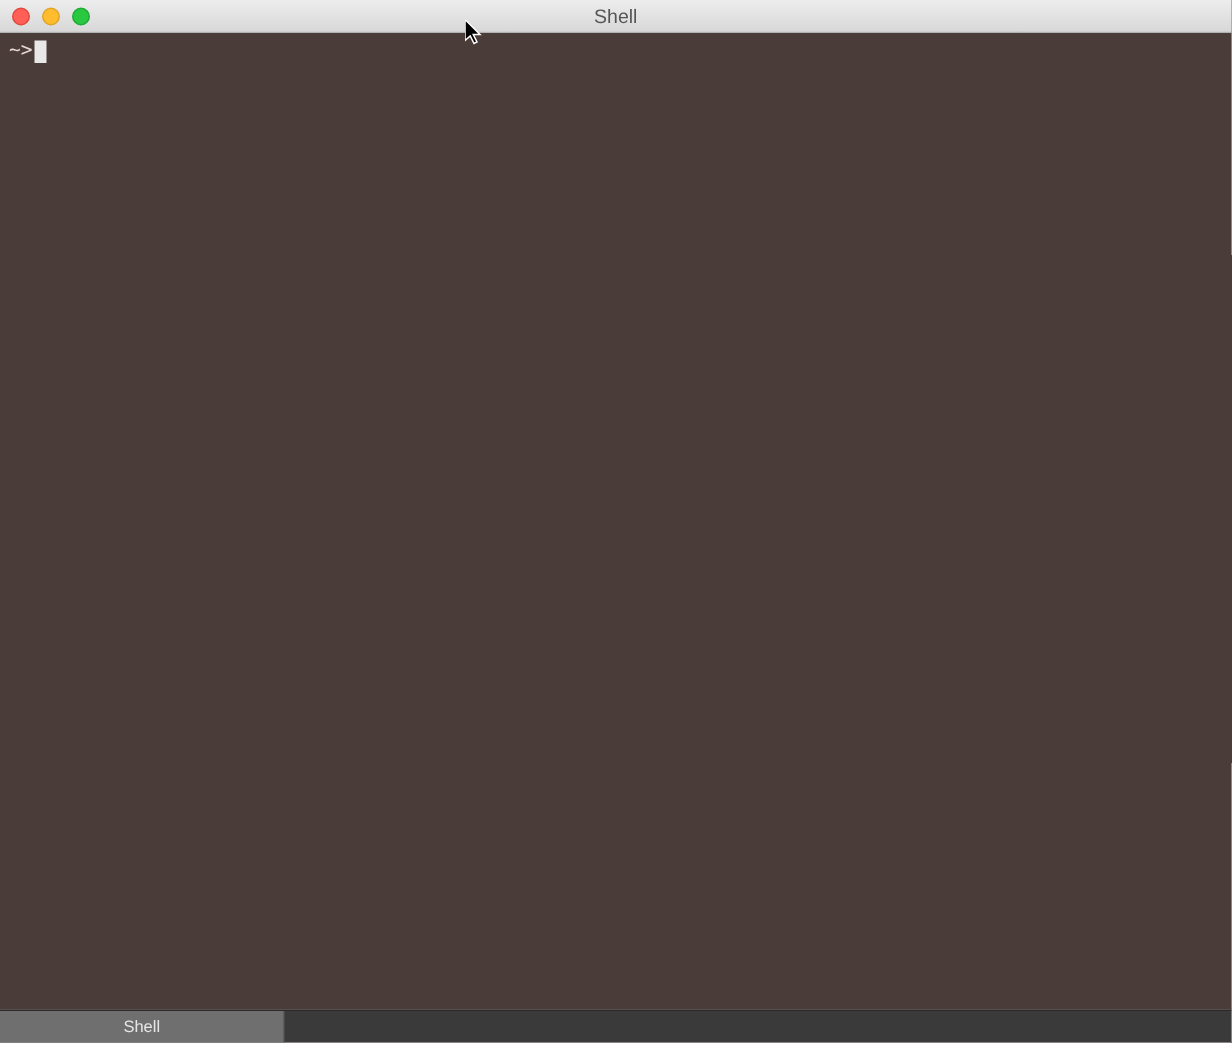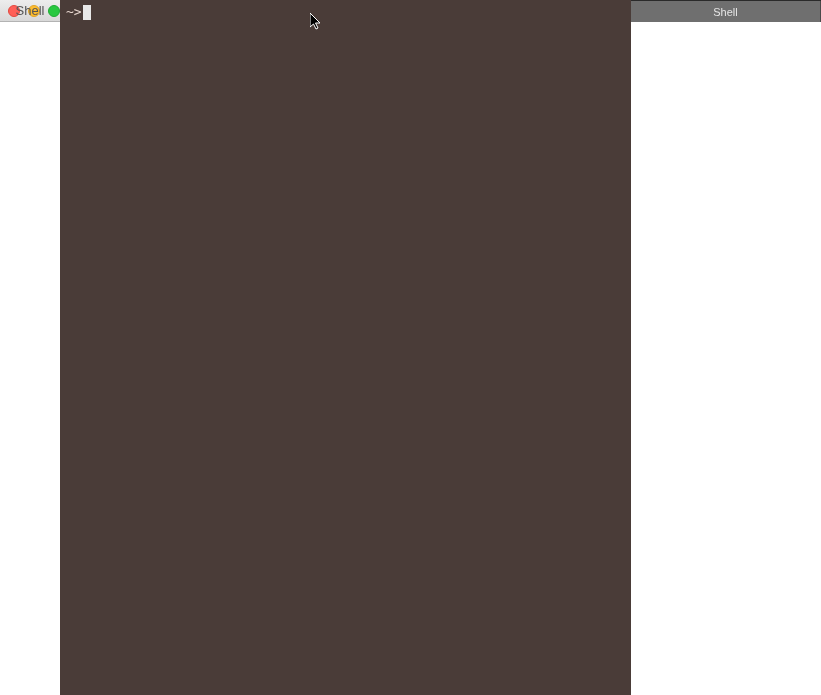--- a/index.html
+++ b/index.html
@@ -11,21 +11,21 @@
       width: 821px;
       height: 695px;
       font-family: -apple-system, BlinkMacSystemFont, "Helvetica Neue", sans-serif;
       overflow: hidden;
       background: #fff;
     }
     .window {
       width: 100%;
       height: 100%;
       display: flex;
-      flex-direction: row;
+      flex-direction: column;
     }
     .titlebar {
       height: 22px;
       background: linear-gradient(to bottom, #ededed, #d8d8d8);
       border-bottom: 1px solid #b3b3b3;
       display: flex;
       align-items: center;
       position: relative;
     }
     .traffic-lights {

